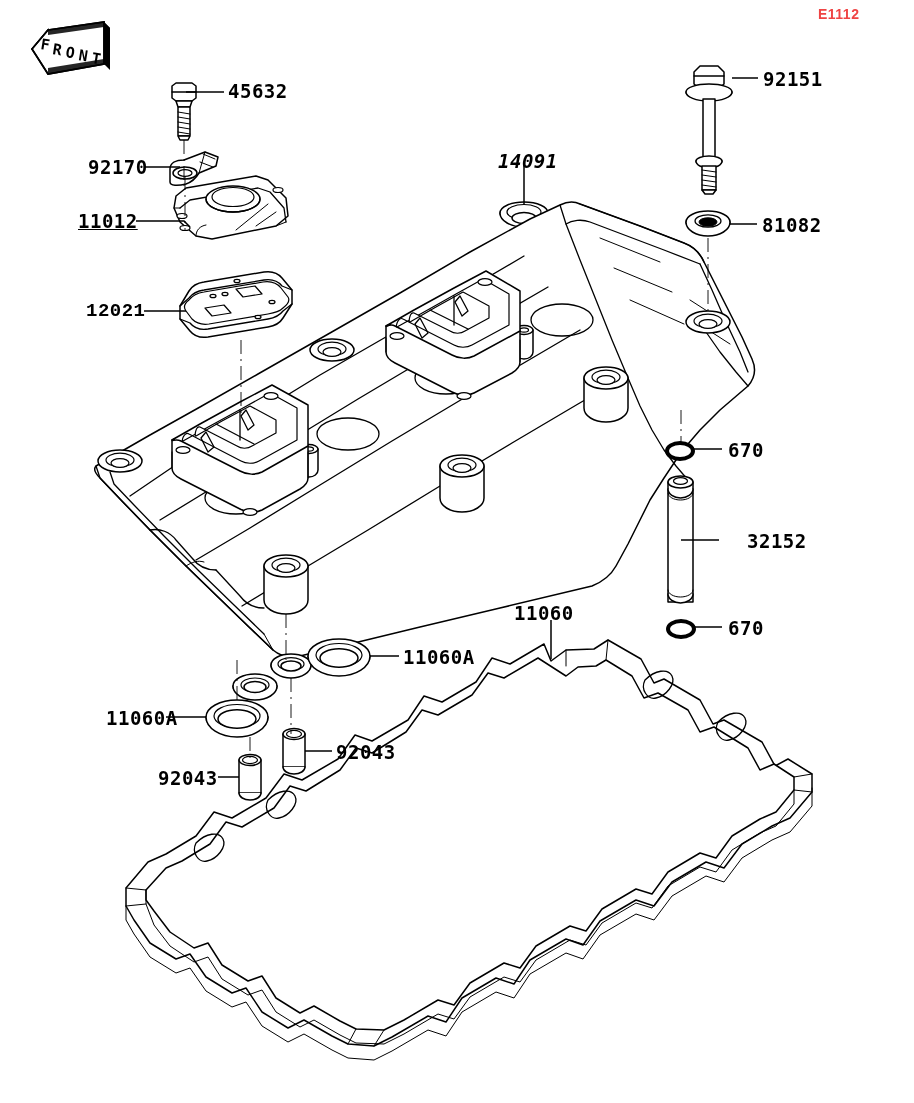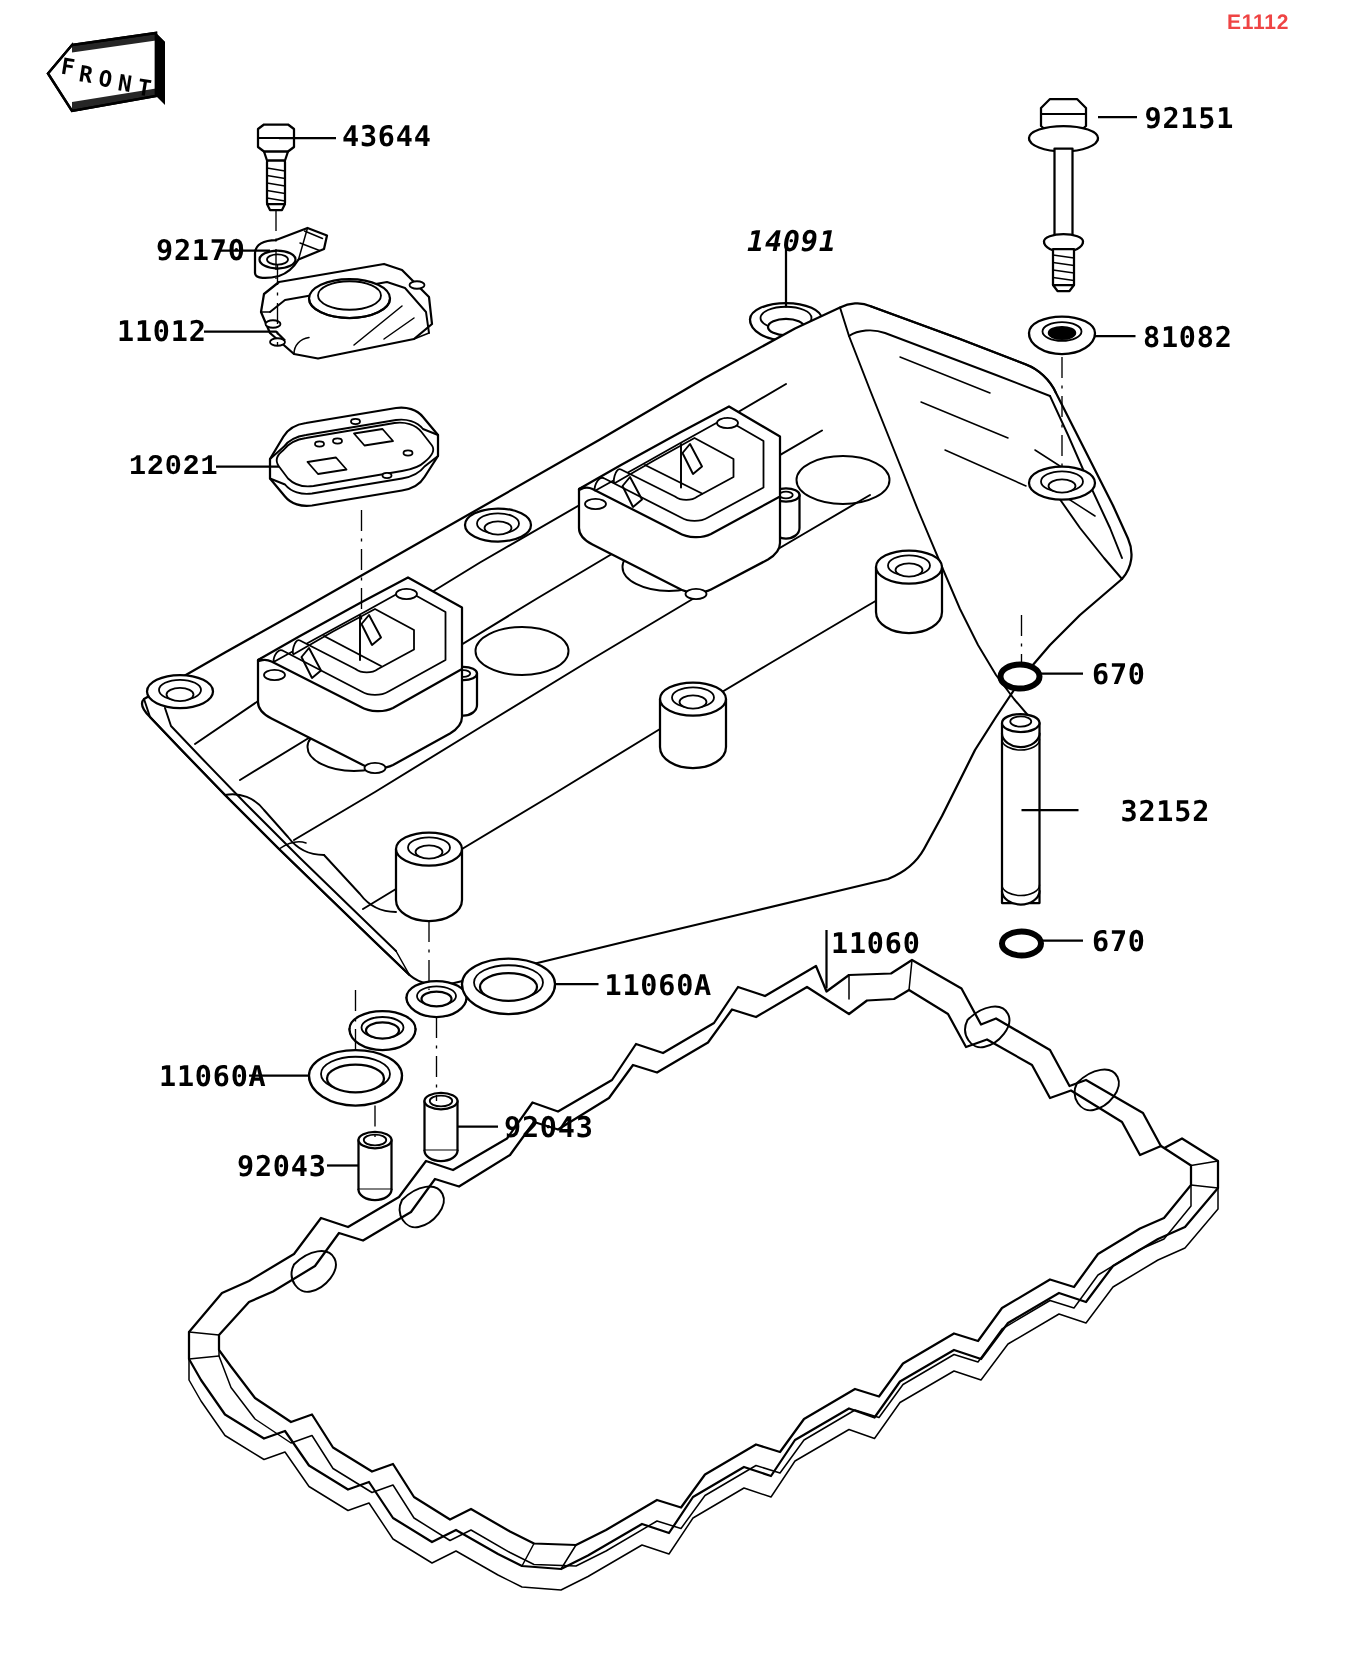--- a/index.html
+++ b/index.html
@@ -429,29 +429,29 @@
       <path class="cl" d="M237,660 L237,700"></path>
 
       <path class="cl" d="M286,614 L286,660"></path>
 
       <path class="lead" d="M551,620 L551,659"></path>
     </g>
   </svg>
 
   <div class="diagcode" style="left:818px;top:6px;">E1112</div>
 
-  <div class="lbl" style="left:228px;top:82px;">43644</div>
-  <div class="lbl" style="left:88px;top:158px;margin-left:16px;">92170</div>
-  <div class="lbl" style="left:78px;top:212px;">11012</div>
+  <div class="lbl" style="left:228px;top:82px;">45632</div>
+  <div class="lbl" style="left:88px;top:158px;">92170</div>
+  <div class="lbl" style="left:78px;top:212px;text-decoration:underline;">11012</div>
   <div class="lbl" style="left:86px;top:302px;font-family:Liberation Mono, monospace;">12021</div>
   <div class="lbl" style="left:498px;top:152px;font-style:italic;">14091</div>
   <div class="lbl" style="left:763px;top:70px;text-align:right;">92151</div>
   <div class="lbl" style="left:762px;top:216px;">81082</div>
   <div class="lbl" style="left:728px;top:441px;">670</div>
   <div class="lbl" style="left:747px;top:532px;">32152</div>
   <div class="lbl" style="left:728px;top:619px;">670</div>
   <div class="lbl" style="left:403px;top:648px;">11060A</div>
   <div class="lbl" style="left:106px;top:709px;">11060A</div>
   <div class="lbl" style="left:336px;top:743px;">92043</div>
   <div class="lbl" style="left:158px;top:769px;">92043</div>
-  <div class="lbl" style="left:554px;top:604px;margin-top:16px;">11060</div>
+  <div class="lbl" style="left:514px;top:604px;">11060</div>
 
 </div>
 
 </body></html>

